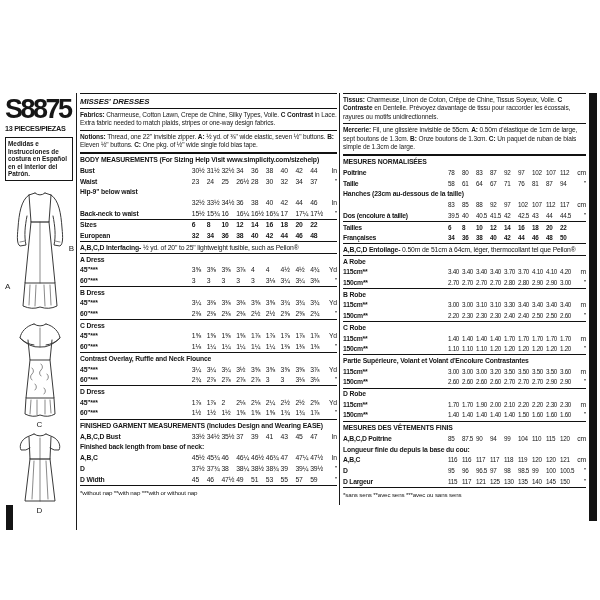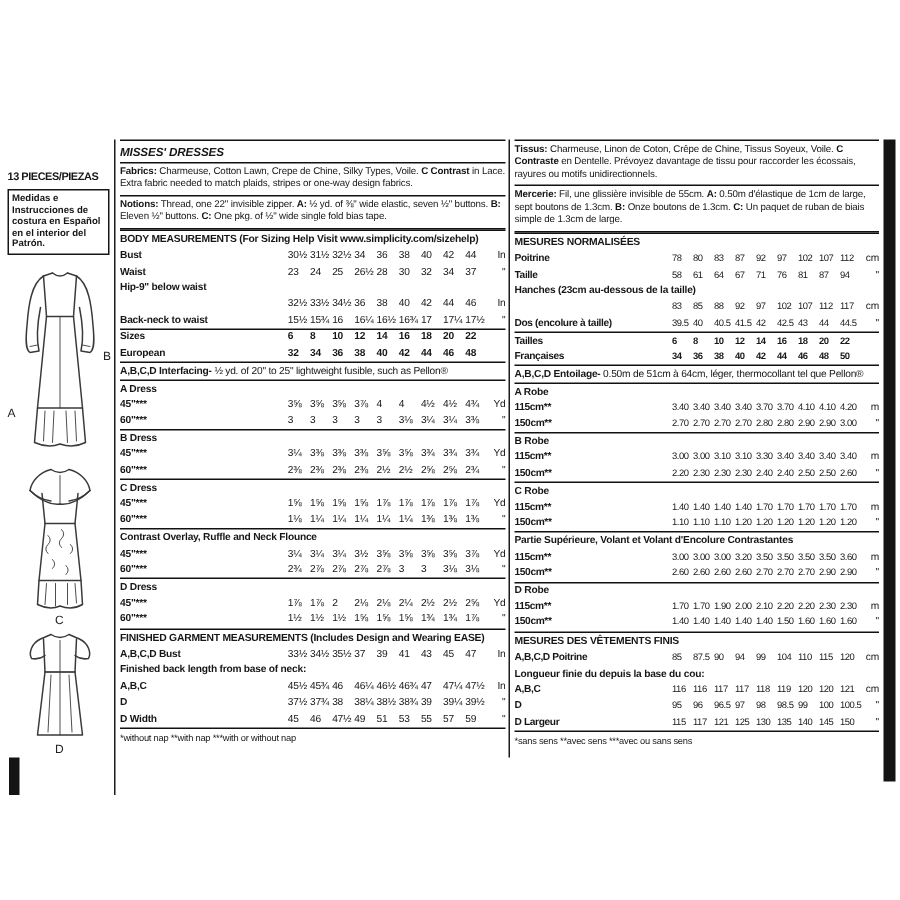--- a/index.html
+++ b/index.html
@@ -11,21 +11,21 @@
   .b{font-weight:bold;}
   
   .vrule{position:absolute;width:1px;background:#1b1b1b;}
   #vr1{left:76px;top:93px;height:437px;}
   #vr2{left:339px;top:93px;height:412px;}
   .blackstrip{position:absolute;left:589px;top:93px;width:8px;height:428px;background:#141414;}
   .cornermark{position:absolute;left:6px;top:505px;width:7px;height:25px;background:#141414;}
   
   .leftcol{position:absolute;left:5px;top:97px;width:69px;}
   .snum{font-size:27px;font-weight:bold;letter-spacing:-2.5px;line-height:25px;}
-  .pieces{font-size:7.3px;font-weight:bold;letter-spacing:-0.3px;margin-top:16px;white-space:nowrap;}
+  .pieces{font-size:7.3px;font-weight:bold;letter-spacing:-0.3px;margin-top:2px;white-space:nowrap;}
   .esbox{border:1px solid #161616;margin-top:4px;padding:2px 2px;font-size:6.4px;font-weight:bold;line-height:7.6px;width:62px;}
   .figs{margin-top:5px;position:relative;width:69px;}
   .fig{position:relative;text-align:center;}
   .fig svg{display:block;margin:0 auto;}
   .viewletter{font-size:8px;color:#222;}
   .vl-a{position:absolute;left:0px;top:96px;}
   .vl-b{position:absolute;right:0px;top:58px;}
   .vl-c{display:block;margin-top:-2px;}
   .vl-d{display:block;margin-top:-1px;}
   
@@ -51,20 +51,21 @@
 </style>
 </head>
 <body>
 
 <div class="vrule" id="vr1"></div>
 <div class="vrule" id="vr2"></div>
 <div class="blackstrip"></div>
 <div class="cornermark"></div>
 
 <div class="leftcol">
+  <div class="snum">S8875</div>
   <div class="pieces">13 PIECES/PIEZAS</div>
   <div class="esbox">Medidas e Instrucciones de costura en Español en el interior del Patrón.</div>
 
   <div class="figs">
 
     <div class="fig" style="height:132px;">
       <svg width="64" height="130" viewBox="0 0 64 130">
         <path d="M27,7 Q32,11 37,7"></path>
         <path d="M27,7 L21,9 M37,7 L43,9"></path>
         <path d="M21,9 C13,14 11,28 10,42 C9,52 9,58 12,60 L18,59 C16,50 17,40 19,30"></path>

